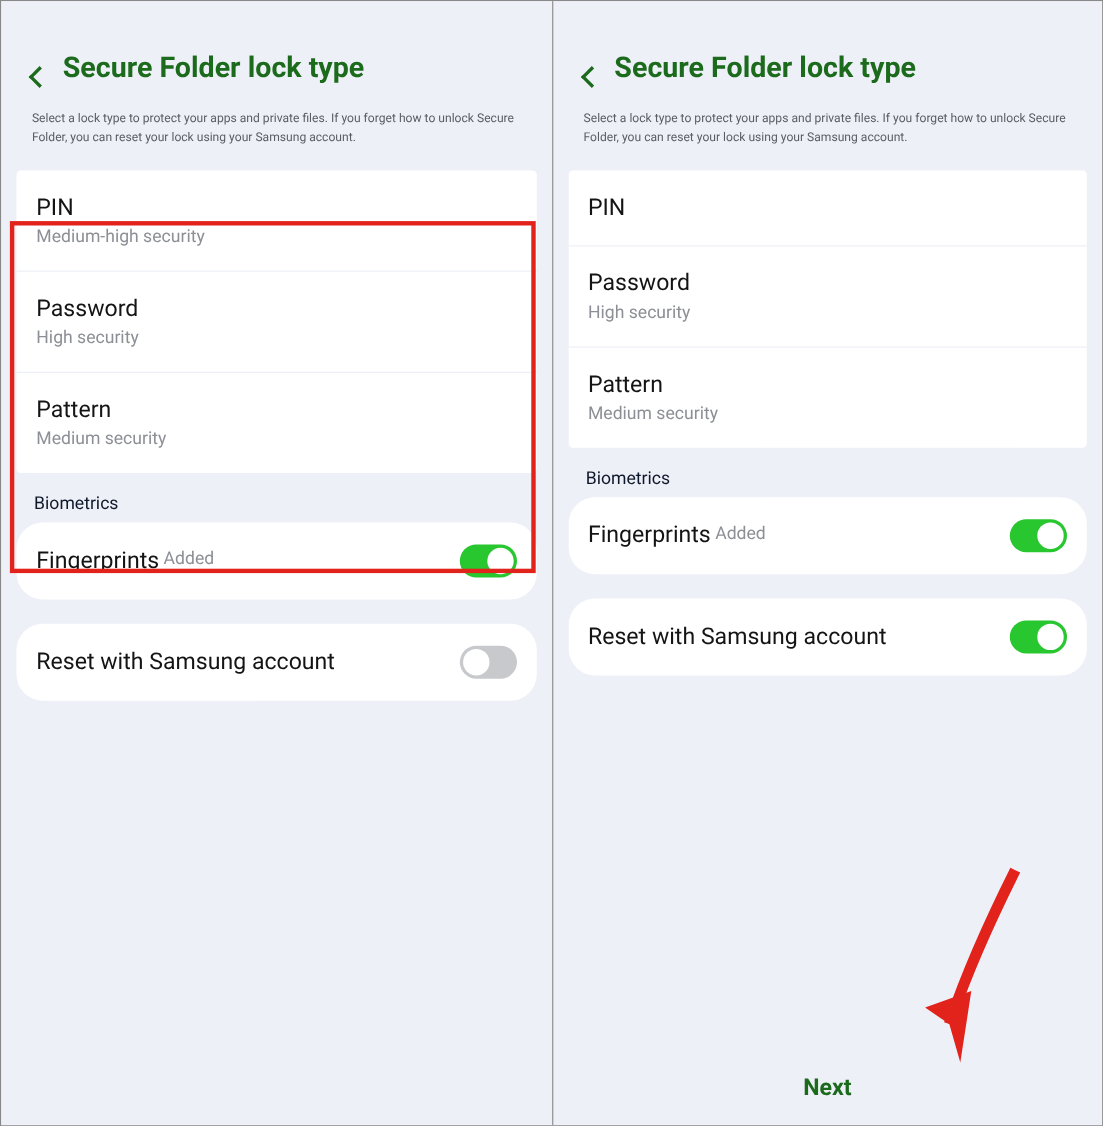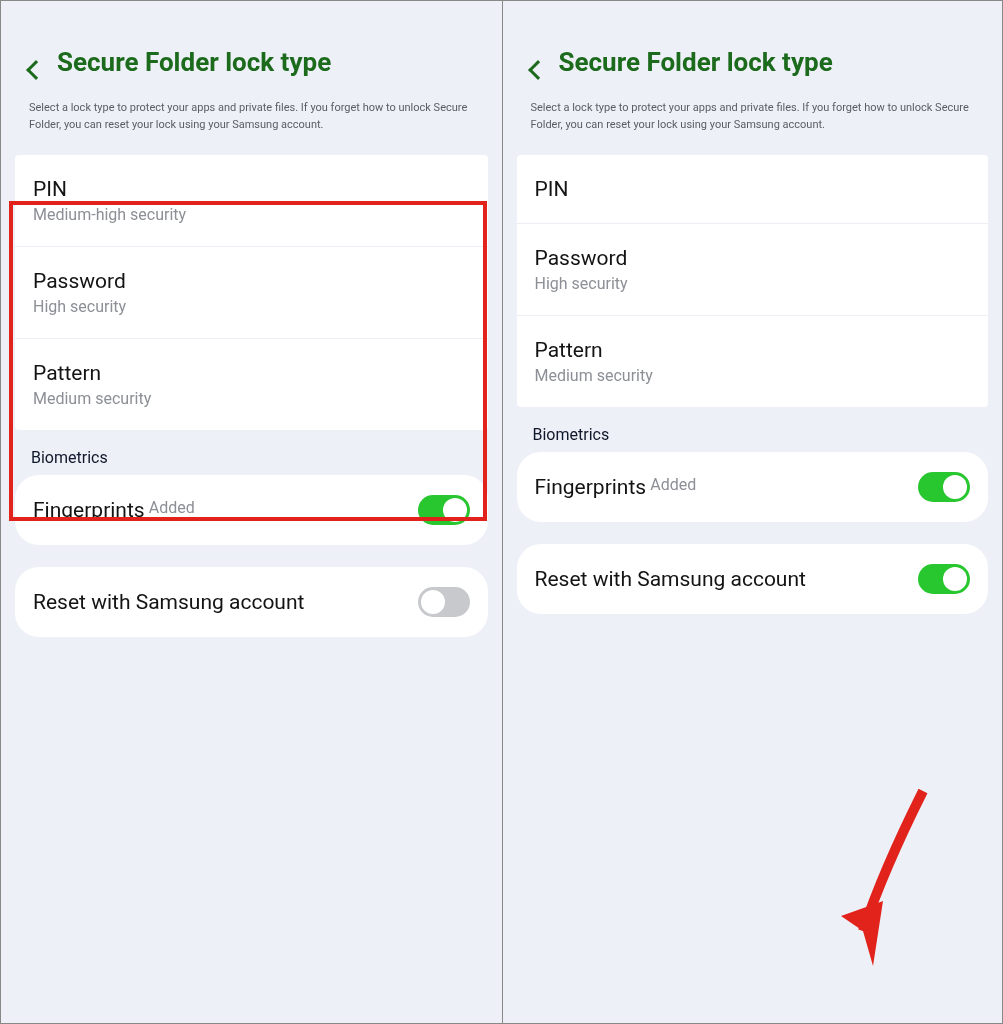--- a/index.html
+++ b/index.html
@@ -216,13 +216,14 @@
     <div class="switch on">
         <div class="knob"></div>
       </div>
   </div>
 
   <svg class="arrow" style="left:320px; top:780px; width:120px; height:200px;" viewBox="0 0 120 200">
     <path d="M100 10 Q60 90 40 150" stroke="#e1231b" stroke-width="10" fill="none"></path>
     <polygon points="40,150 18,135 60,120 50,185" fill="#e1231b"></polygon>
   </svg>
 
+  <div class="footer-btn">Next</div>
 </div>
 
 </body></html>

